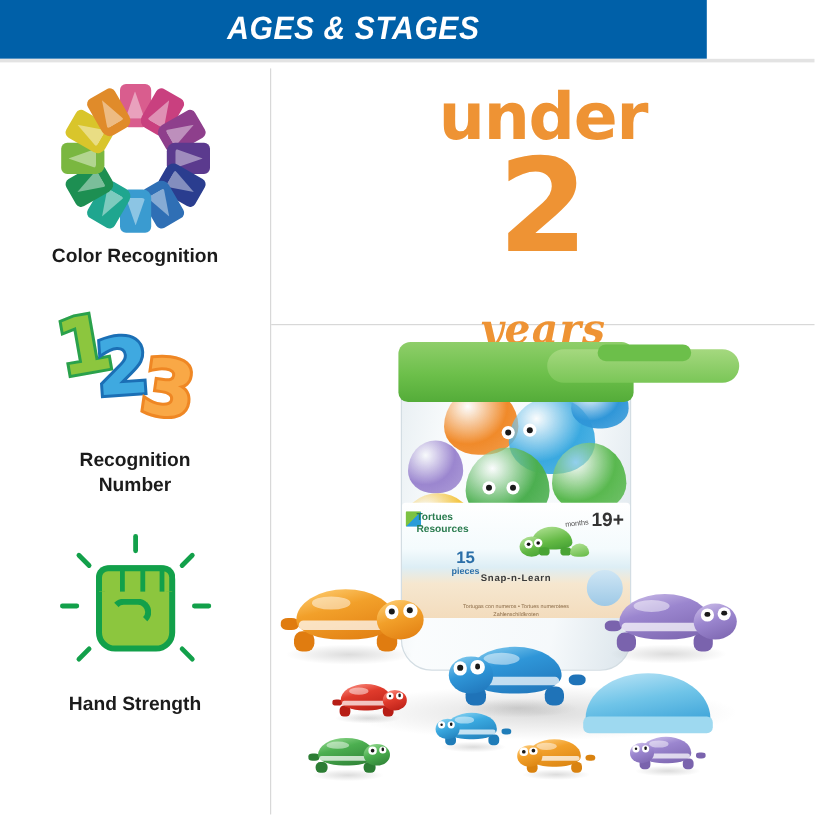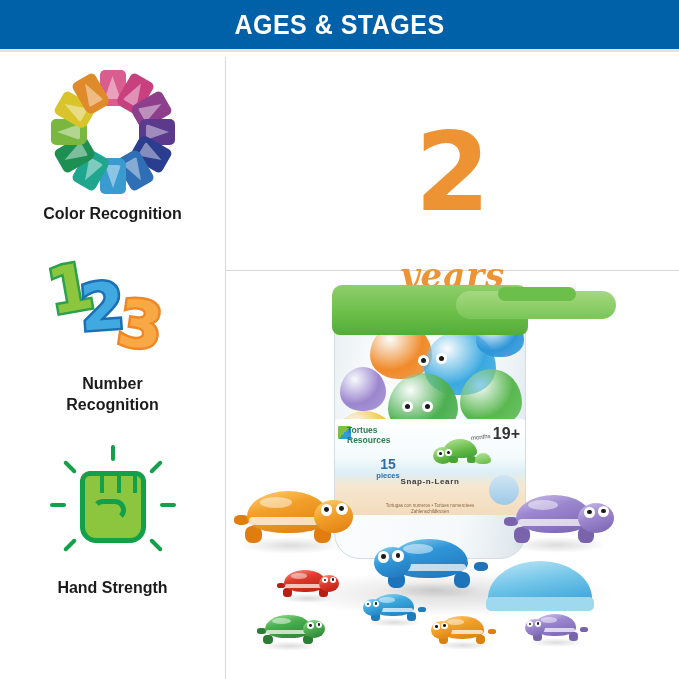--- a/index.html
+++ b/index.html
@@ -7,23 +7,23 @@
     width:679px;height:679px;
     background:#ffffff;
     font-family:"Liberation Sans", sans-serif;
     overflow:hidden;
     position:relative;
   }
   .page{position:relative;width:679px;height:679px;overflow:hidden;background:#fff;}
 
   
   .banner{
-    position:absolute;left:0;top:0;width:679px;height:49px;
+    position:absolute;left:0;top:0;width:589px;height:49px;
     background:#0060a8;
-    display:flex;align-items:center;justify-content:center;
+    display:flex;align-items:center;justify-content:center;font-style:italic;
   }
   .banner-title{
     color:#ffffff;
     font-size:25px;
     font-weight:bold;
     letter-spacing:0.5px;
     font-family:"Liberation Sans", sans-serif;
     transform:scaleY(1.08);
   }
   .banner-rule{
@@ -274,22 +274,22 @@
 
     <div class="feature f2">
       <div class="icon-wrap">
         <div class="nums">
           <span class="n1">1</span>
           <span class="n2">2</span>
           <span class="n3">3</span>
         </div>
       </div>
       <div class="caption">
+        <div>Recognition</div>
         <div>Number</div>
-        <div>Recognition</div>
       </div>
     </div>
 
     <div class="feature f3">
       <div class="icon-wrap">
         <div class="fist" id="fist">
           <div class="body"></div>
           <div class="knuck"></div>
           <div class="kline" style="left:52px;"></div>
           <div class="kline" style="left:69px;"></div>
@@ -303,20 +303,21 @@
             <div class="ray" style="left: 20px; top: 92px; width: 4px; height: 16px; background: rgb(18, 160, 74); transform: rotate(45deg);"></div>
             <div class="ray" style="left: 106px; top: 92px; width: 4px; height: 16px; background: rgb(18, 160, 74); transform: rotate(-45deg);"></div>
           </div>
       </div>
       <div class="caption">Hand Strength</div>
     </div>
 
   </div>
 
   <div class="age-block">
+    <div class="age-under">under</div>
     <div class="age-number">2</div>
     <div class="age-years">years</div>
   </div>
 
   <div class="photo" id="photo">
 
     <div class="shadow" style="left:60px;top:300px;width:330px;height:46px;"></div>
 
     <div class="jar"></div>
     <div class="jar-inner" id="jarfill">

